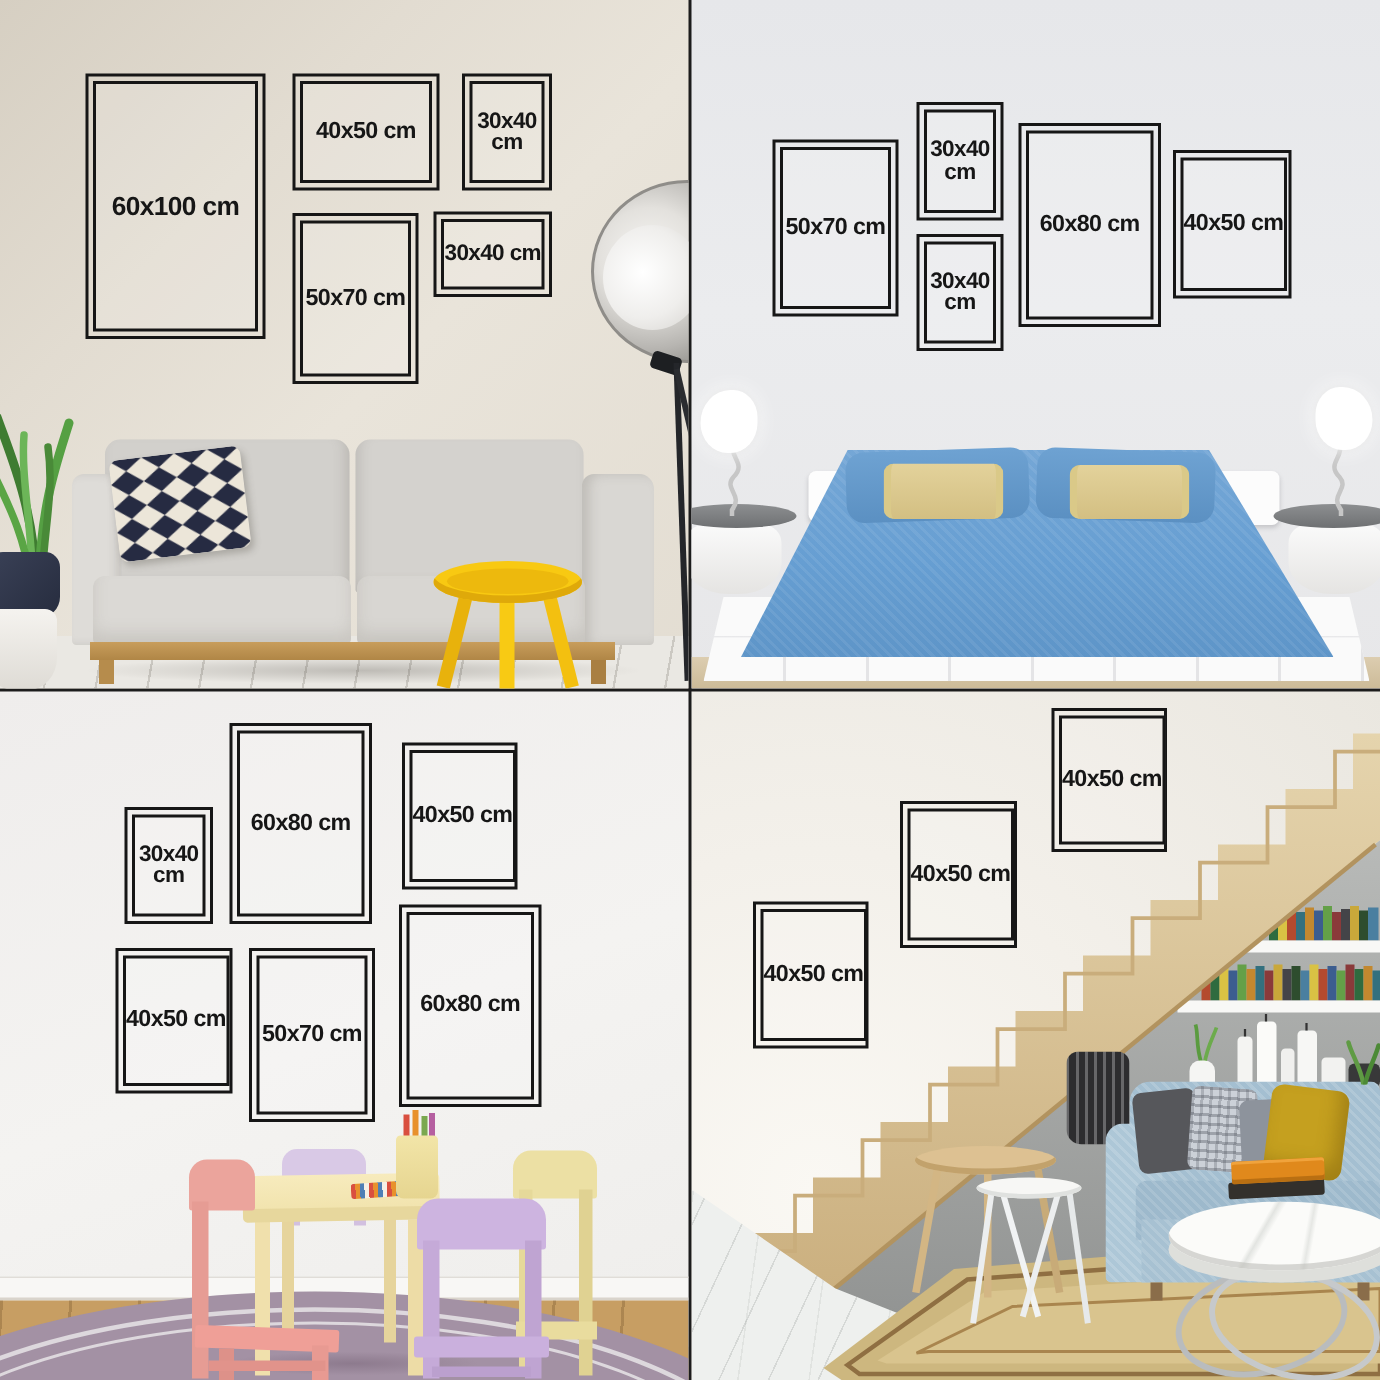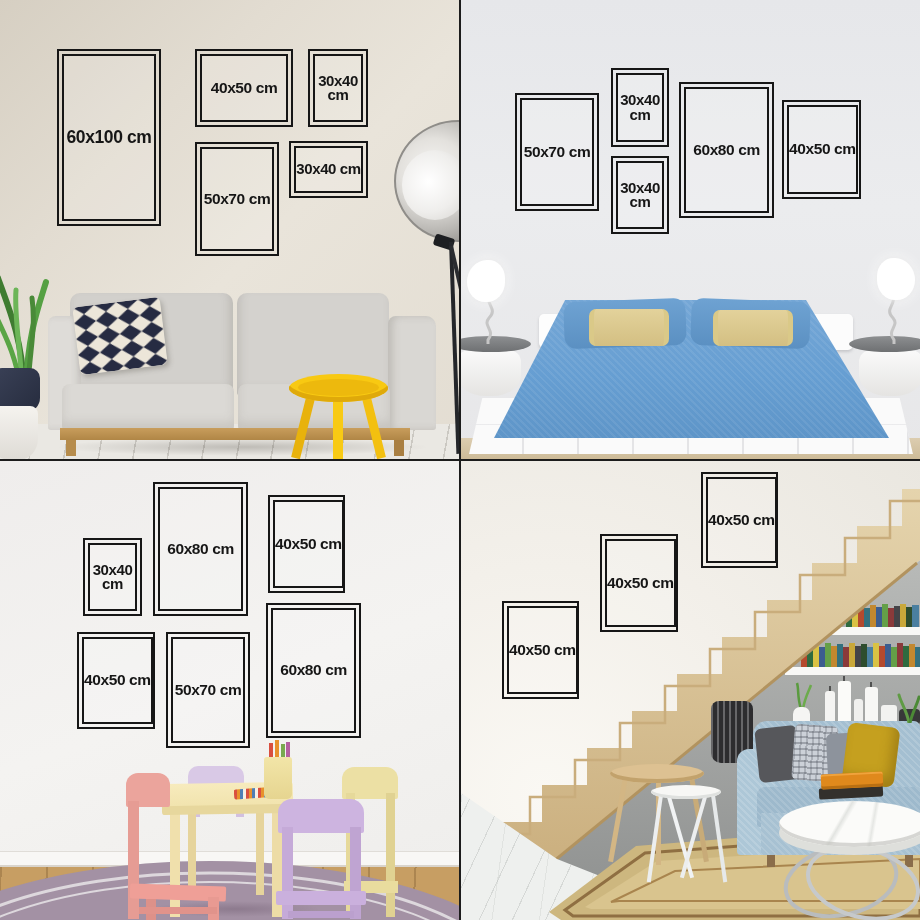--- a/index.html
+++ b/index.html
@@ -90,21 +90,21 @@
     </div>
     <div class="abs" style="left:-8px;top:368px;width:48px;height:44px;background:linear-gradient(135deg,#3a4157,#262c3e);border-radius:10px 10px 14px 14px;"></div>
     <div class="abs" style="left:-10px;top:406px;width:48px;height:54px;background:linear-gradient(180deg,#f5f3ef,#dedbd5);border-radius:8px 8px 40% 40%;"></div>
 
     <div class="abs" style="left:306px;top:398px;width:9px;height:62px;background:#e8b20c;transform:rotate(14deg);transform-origin:top center;"></div>
     <div class="abs" style="left:362px;top:398px;width:9px;height:62px;background:#f3c010;transform:rotate(-14deg);transform-origin:top center;"></div>
     <div class="abs" style="left:333px;top:398px;width:10px;height:62px;background:#f8ca14;"></div>
     <div class="abs" style="left:289px;top:374px;width:99px;height:28px;border-radius:50%;background:#f8c912;box-shadow:inset 0 -5px 0 #dfa90a;"></div>
     <div class="abs" style="left:298px;top:379px;width:81px;height:17px;border-radius:50%;background:#edb90d;"></div>
 
-    <div class="frame" style="left:57px;top:49px;width:104px;height:177px;">
+    <div class="frame" style="left:57px;top:49px;width:120px;height:177px;">
       <div class="frame-inner">
           <span class="frame-label lbl-l">60x100 cm</span>
         </div>
       </div>
     <div class="frame" style="left:195px;top:49px;width:98px;height:78px;">
       <div class="frame-inner">
           <span class="frame-label lbl-m">40x50 cm</span>
         </div>
       </div>
     <div class="frame" style="left:308px;top:49px;width:60px;height:78px;">

